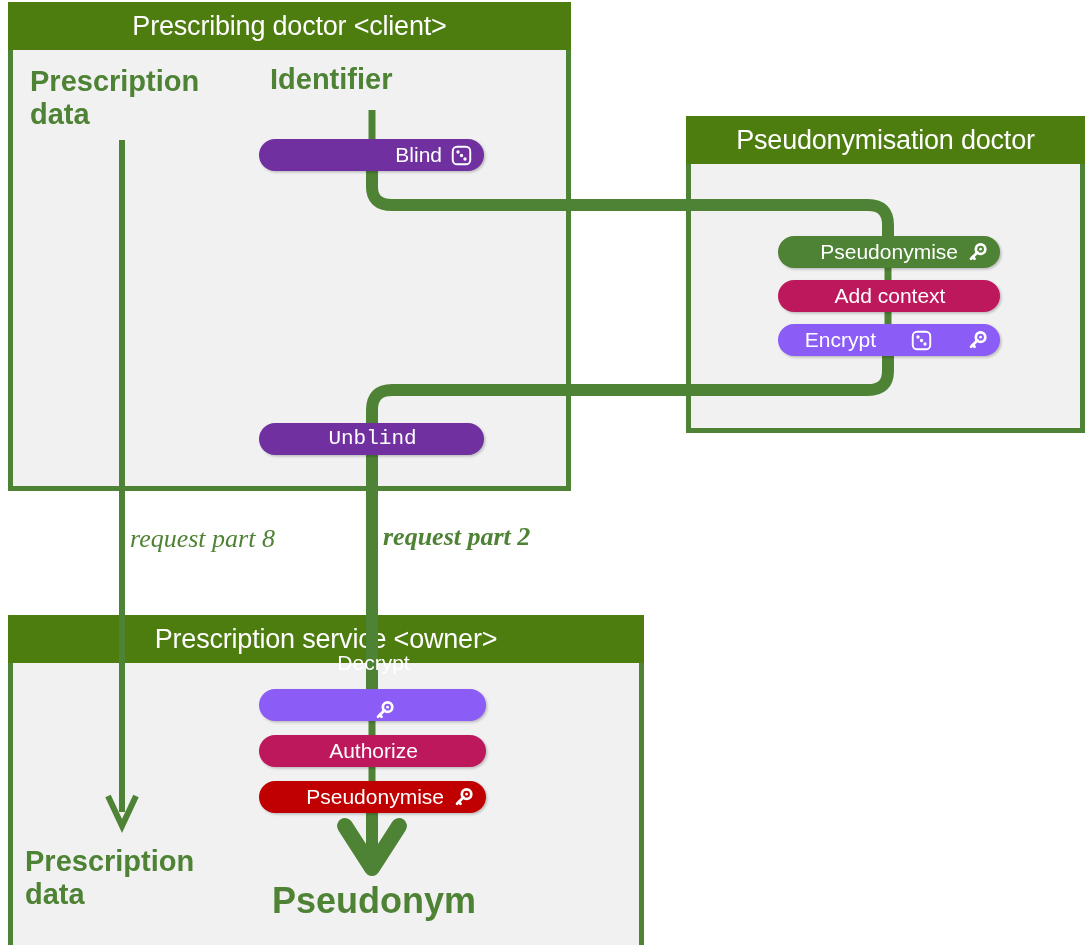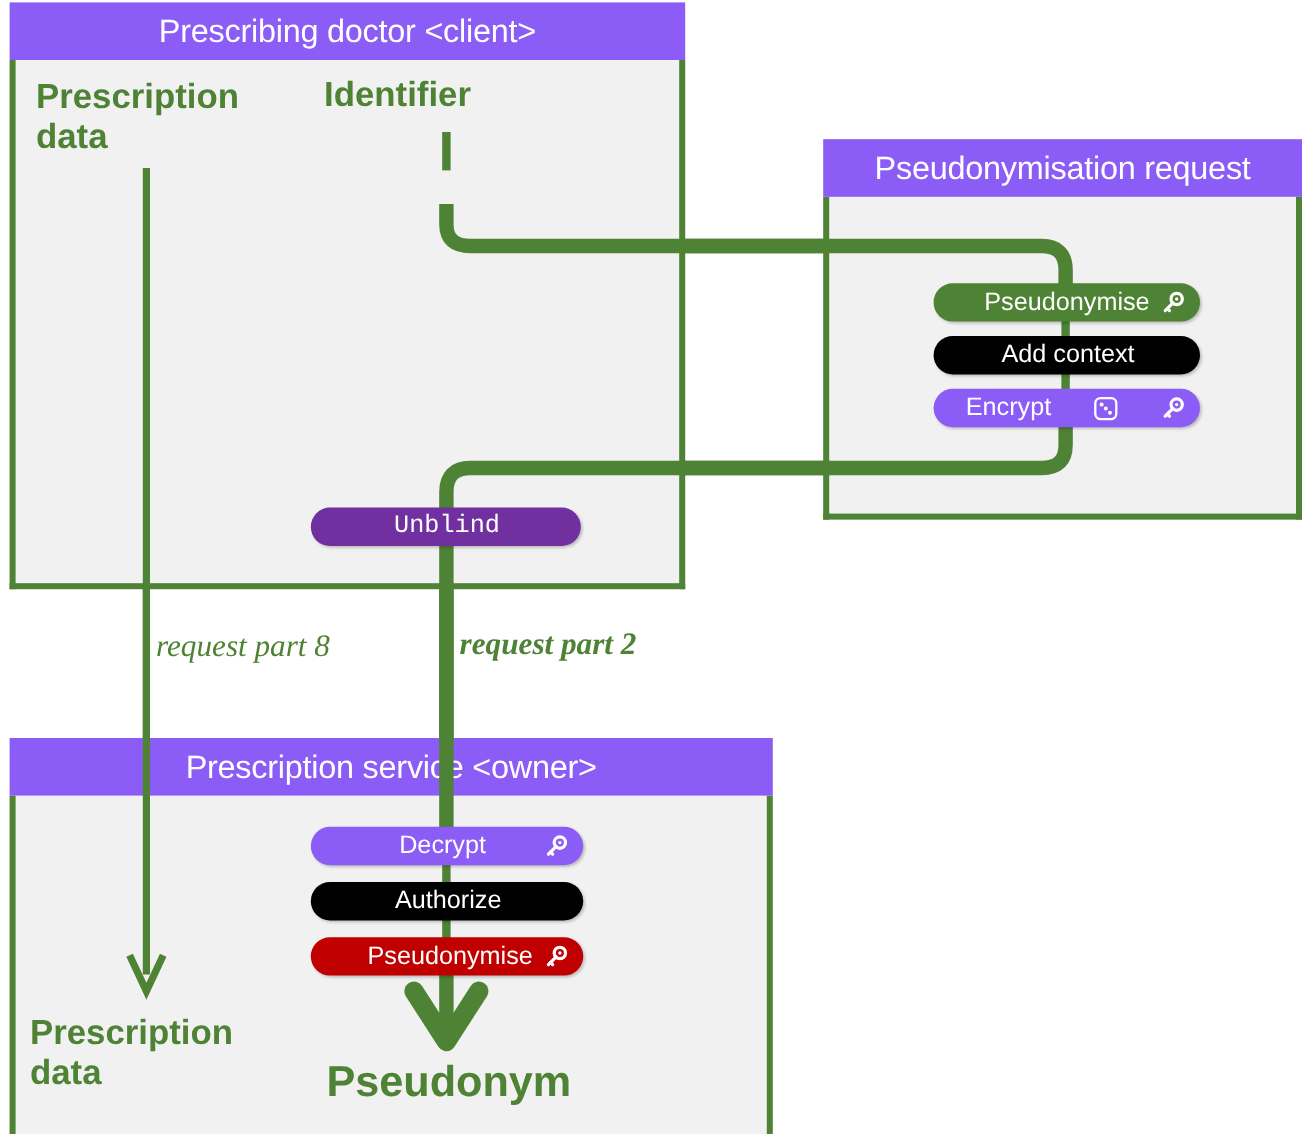--- a/index.html
+++ b/index.html
@@ -4,21 +4,21 @@
 <style>
   html,body{margin:0;padding:0;background:#ffffff;}
   body{width:1085px;height:945px;position:relative;overflow:hidden;
        font-family:"Liberation Sans",sans-serif;}
   #stage{position:absolute;left:0;top:0;width:1085px;height:945px;}
   #wires{position:absolute;left:0;top:0;width:1085px;height:945px;}
 
   
   .box{position:absolute;box-sizing:border-box;}
   .box .hdr{position:absolute;left:0;top:0;width:100%;height:48px;
-            background:#8b5cf6;color:#ffffff;font-size:27px;line-height:48px;
+            background:#4d7c0f;color:#ffffff;font-size:27px;line-height:48px;
             text-align:center;white-space:nowrap;letter-spacing:-0.2px;}
   .box .body{position:absolute;left:0;top:48px;right:0;bottom:0;
              background:#F1F1F1;border:5px solid #4E8234;border-top:none;
              box-sizing:border-box;}
 
   #box-doctor{left:8px;  top:2px;   width:563px; height:489px;}
   #box-pseudo{left:686px;top:116px; width:399px; height:317px;}
   #box-presc {left:8px;  top:615px; width:636px; height:348px;}
 
   
@@ -37,30 +37,30 @@
 
   
   .pill{position:absolute;box-sizing:border-box;height:32px;border-radius:16px;
         color:#ffffff;font-size:21px;display:flex;align-items:center;
         justify-content:flex-end;padding:0 12px 0 14px;
         box-shadow:1.5px 1.5px 2.5px rgba(0,0,0,0.22);white-space:nowrap;}
   .pill .ptxt{line-height:1;position:relative;top:-1px;}
   .pill .pic{display:inline-flex;align-items:center;margin-left:9px;}
   .c-purple{background:#7030A0;}
   .c-green {background:#4E8234;}
-  .c-blue  {background:#000000;}
+  .c-blue  {background:#be185d;}
   .c-orange{background:#8b5cf6;gap:26px;}
   .c-red   {background:#C00000;}
 
   #pill-blind   {left:259px;top:139px;width:225px;}
   #pill-unblind {left:259px;top:423px;width:225px;}
   #pill-pseudo1 {left:778px;top:236px;width:222px;}
   #pill-addctx  {left:778px;top:280px;width:222px;}
   #pill-encrypt {left:778px;top:324px;width:222px;}
-  #pill-decrypt {left:259px;top:689px;width:227px;}
+  #pill-decrypt {left:259px;top:689px;width:227px;flex-direction:column;}
   #pill-auth    {left:259px;top:735px;width:227px;}
   #pill-pseudo2 {left:259px;top:781px;width:227px;}
 
   .icon-svg{display:block;}
 </style>
 </head>
 <body>
 
 <div id="stage">
 
@@ -95,21 +95,21 @@
     <polyline class="wire" points="345,826 372,868 399,826" stroke-width="16" stroke-linecap="round" stroke-linejoin="round" fill="none"></polyline>
   </svg>
 
   <div class="box" id="box-doctor">
     <div class="body"></div>
     <div class="hdr">Prescribing doctor &lt;client&gt;</div>
   </div>
 
   <div class="box" id="box-pseudo">
     <div class="body"></div>
-    <div class="hdr">Pseudonymisation request</div>
+    <div class="hdr">Pseudonymisation doctor</div>
   </div>
 
   <div class="box" id="box-presc">
     <div class="body"></div>
     <div class="hdr">Prescription service &lt;owner&gt;</div>
   </div>
 
   <svg id="wires" viewBox="0 0 1085 945" width="1085" height="945" style="pointer-events:none;">
     <path class="wire hair" style="fill:none;stroke:#4E8234;stroke-width:6" d="M122,140 L122,812"></path>
     <polyline style="fill:none;stroke:#4E8234;stroke-width:6" points="108,796 122,826 136,796"></polyline>
@@ -128,51 +128,62 @@
   <div class="glabel" id="lbl-presc-data-top">Prescription
 data</div>
   <div class="glabel" id="lbl-identifier">Identifier</div>
   <div class="glabel" id="lbl-presc-data-bot">Prescription
 data</div>
   <div class="glabel" id="lbl-pseudonym">Pseudonym</div>
 
   <div class="reqlabel" id="lbl-req1">request part 8</div>
   <div class="reqlabel" id="lbl-req2">request part 2</div>
 
-
-  <div class="pill c-purple" id="pill-unblind">
-    <span class="ptxt" style="margin-right:auto;margin-left:auto;font-family:Liberation Mono, monospace;">Unblind</span>
-  </div>
-
-  <div class="pill c-green" id="pill-pseudo1">
-    <span class="ptxt">Pseudonymise</span>
-    <span class="pic">
-      <svg class="icon-svg" width="21" height="21" viewBox="0 0 24 24">
-        <circle cx="15.5" cy="8.2" r="5.4" fill="none" stroke="#fff" stroke-width="3.1"></circle>
-        <circle cx="15.5" cy="8.2" r="1.6" fill="#fff"></circle>
-        <path d="M12.0 11.8 L4.6 19.2" stroke="#fff" stroke-width="3.1" stroke-linecap="round"></path>
-        <path d="M6.6 17.2 L8.6 19.2" stroke="#fff" stroke-width="3.1" stroke-linecap="round"></path>
-      </svg>
-    </span>
-  </div>
-
-  <div class="pill c-blue" id="pill-addctx">
-    <span class="ptxt" style="margin-right:auto;margin-left:auto;">Add context</span>
-  </div>
-
-  <div class="pill c-orange" id="pill-encrypt">
-    <span class="ptxt">Encrypt</span>
+  <div class="pill c-purple" id="pill-blind">
+    <span class="ptxt">Blind</span>
     <span class="pic">
       <svg class="icon-svg" width="21" height="21" viewBox="0 0 24 24">
         <rect x="2" y="2" width="20" height="20" rx="5" ry="5" fill="none" stroke="#fff" stroke-width="2.2"></rect>
         <circle cx="8" cy="8" r="1.9" fill="#fff"></circle>
         <circle cx="12" cy="12" r="1.9" fill="#fff"></circle>
         <circle cx="16" cy="16" r="1.9" fill="#fff"></circle>
       </svg>
     </span>
+  </div>
+
+  <div class="pill c-purple" id="pill-unblind">
+    <span class="ptxt" style="margin-right:auto;margin-left:auto;font-family:Liberation Mono, monospace;">Unblind</span>
+  </div>
+
+  <div class="pill c-green" id="pill-pseudo1">
+    <span class="ptxt">Pseudonymise</span>
+    <span class="pic">
+      <svg class="icon-svg" width="21" height="21" viewBox="0 0 24 24">
+        <circle cx="15.5" cy="8.2" r="5.4" fill="none" stroke="#fff" stroke-width="3.1"></circle>
+        <circle cx="15.5" cy="8.2" r="1.6" fill="#fff"></circle>
+        <path d="M12.0 11.8 L4.6 19.2" stroke="#fff" stroke-width="3.1" stroke-linecap="round"></path>
+        <path d="M6.6 17.2 L8.6 19.2" stroke="#fff" stroke-width="3.1" stroke-linecap="round"></path>
+      </svg>
+    </span>
+  </div>
+
+  <div class="pill c-blue" id="pill-addctx">
+    <span class="ptxt" style="margin-right:auto;margin-left:auto;">Add context</span>
+  </div>
+
+  <div class="pill c-orange" id="pill-encrypt">
+    <span class="ptxt">Encrypt</span>
+    <span class="pic">
+      <svg class="icon-svg" width="21" height="21" viewBox="0 0 24 24">
+        <rect x="2" y="2" width="20" height="20" rx="5" ry="5" fill="none" stroke="#fff" stroke-width="2.2"></rect>
+        <circle cx="8" cy="8" r="1.9" fill="#fff"></circle>
+        <circle cx="12" cy="12" r="1.9" fill="#fff"></circle>
+        <circle cx="16" cy="16" r="1.9" fill="#fff"></circle>
+      </svg>
+    </span>
     <span class="pic">
       <svg class="icon-svg" width="21" height="21" viewBox="0 0 24 24">
         <circle cx="15.5" cy="8.2" r="5.4" fill="none" stroke="#fff" stroke-width="3.1"></circle>
         <circle cx="15.5" cy="8.2" r="1.6" fill="#fff"></circle>
         <path d="M12.0 11.8 L4.6 19.2" stroke="#fff" stroke-width="3.1" stroke-linecap="round"></path>
         <path d="M6.6 17.2 L8.6 19.2" stroke="#fff" stroke-width="3.1" stroke-linecap="round"></path>
       </svg>
     </span>
   </div>
 

